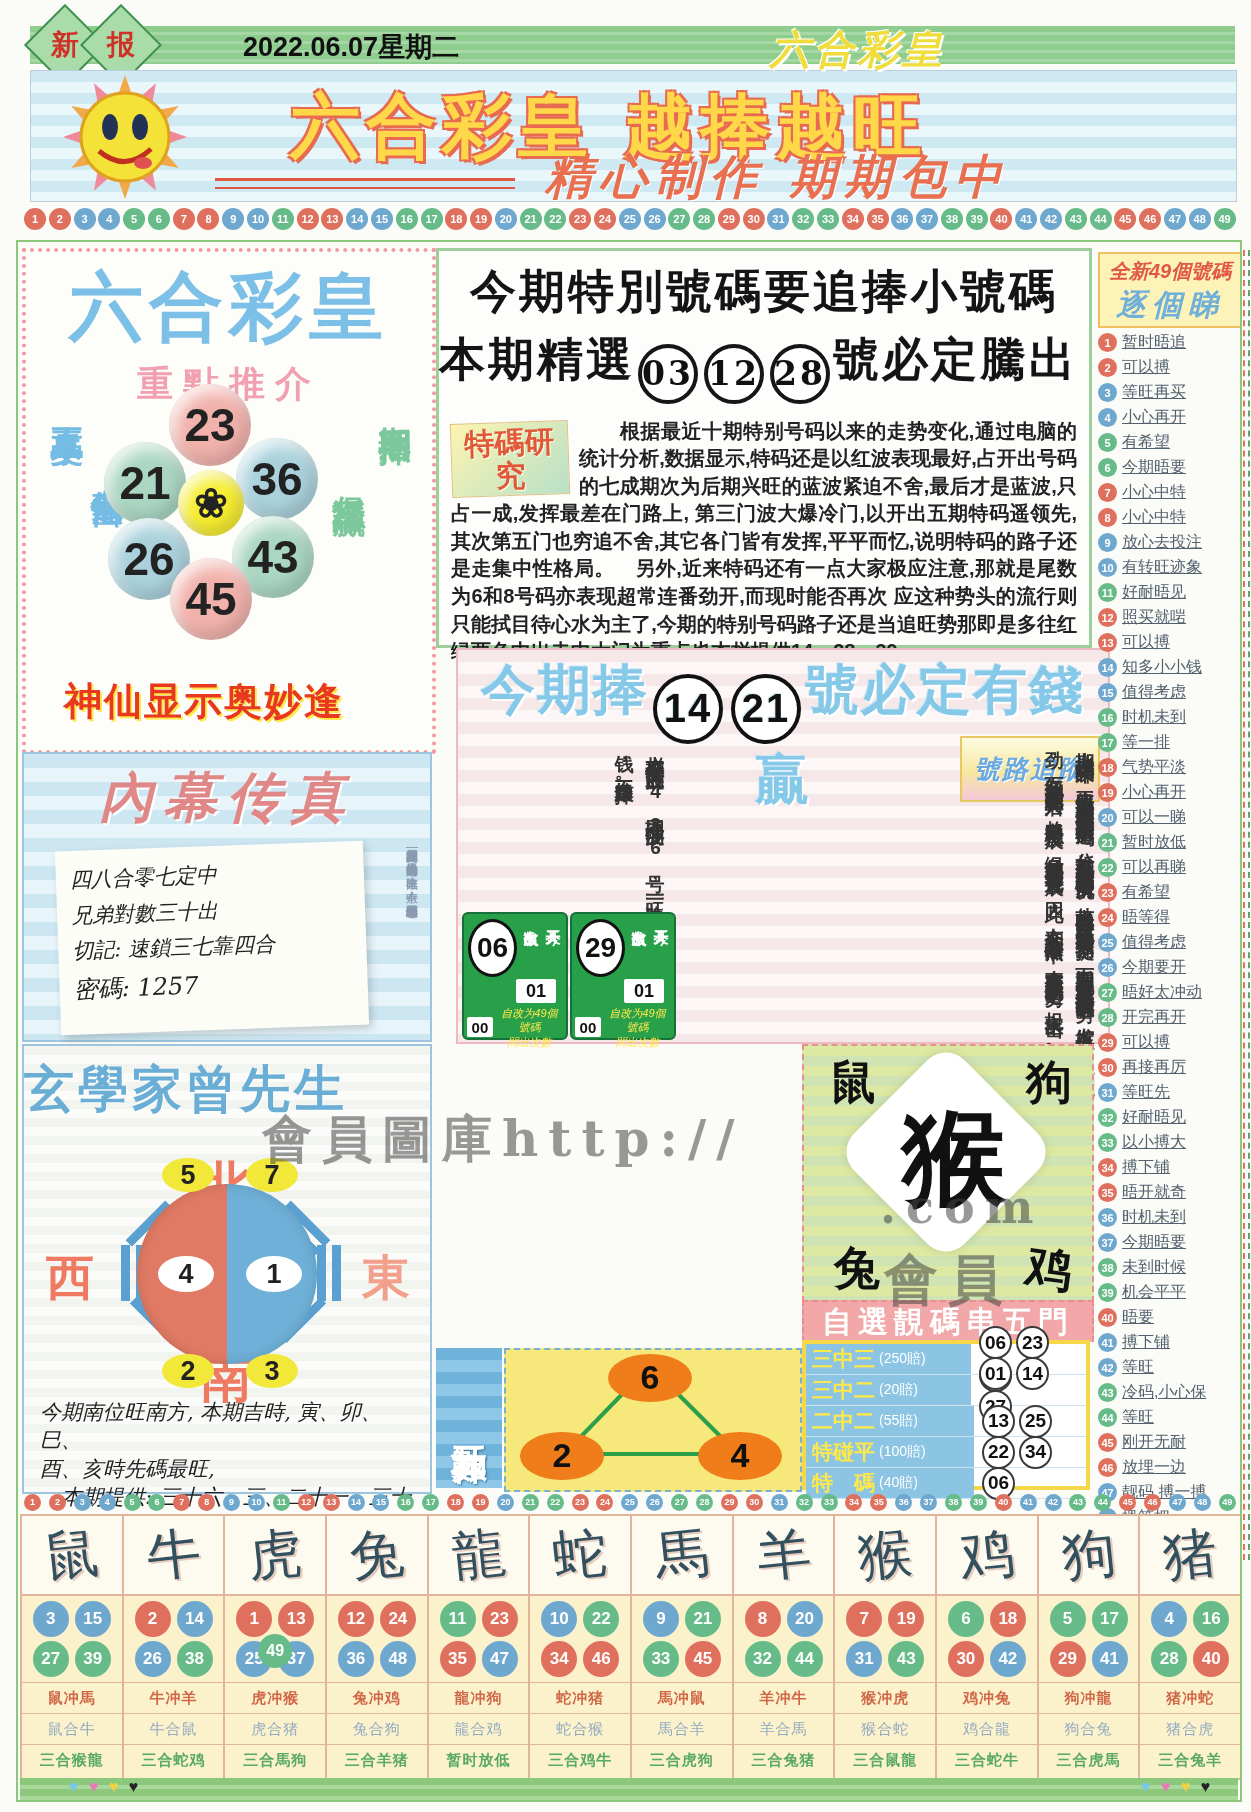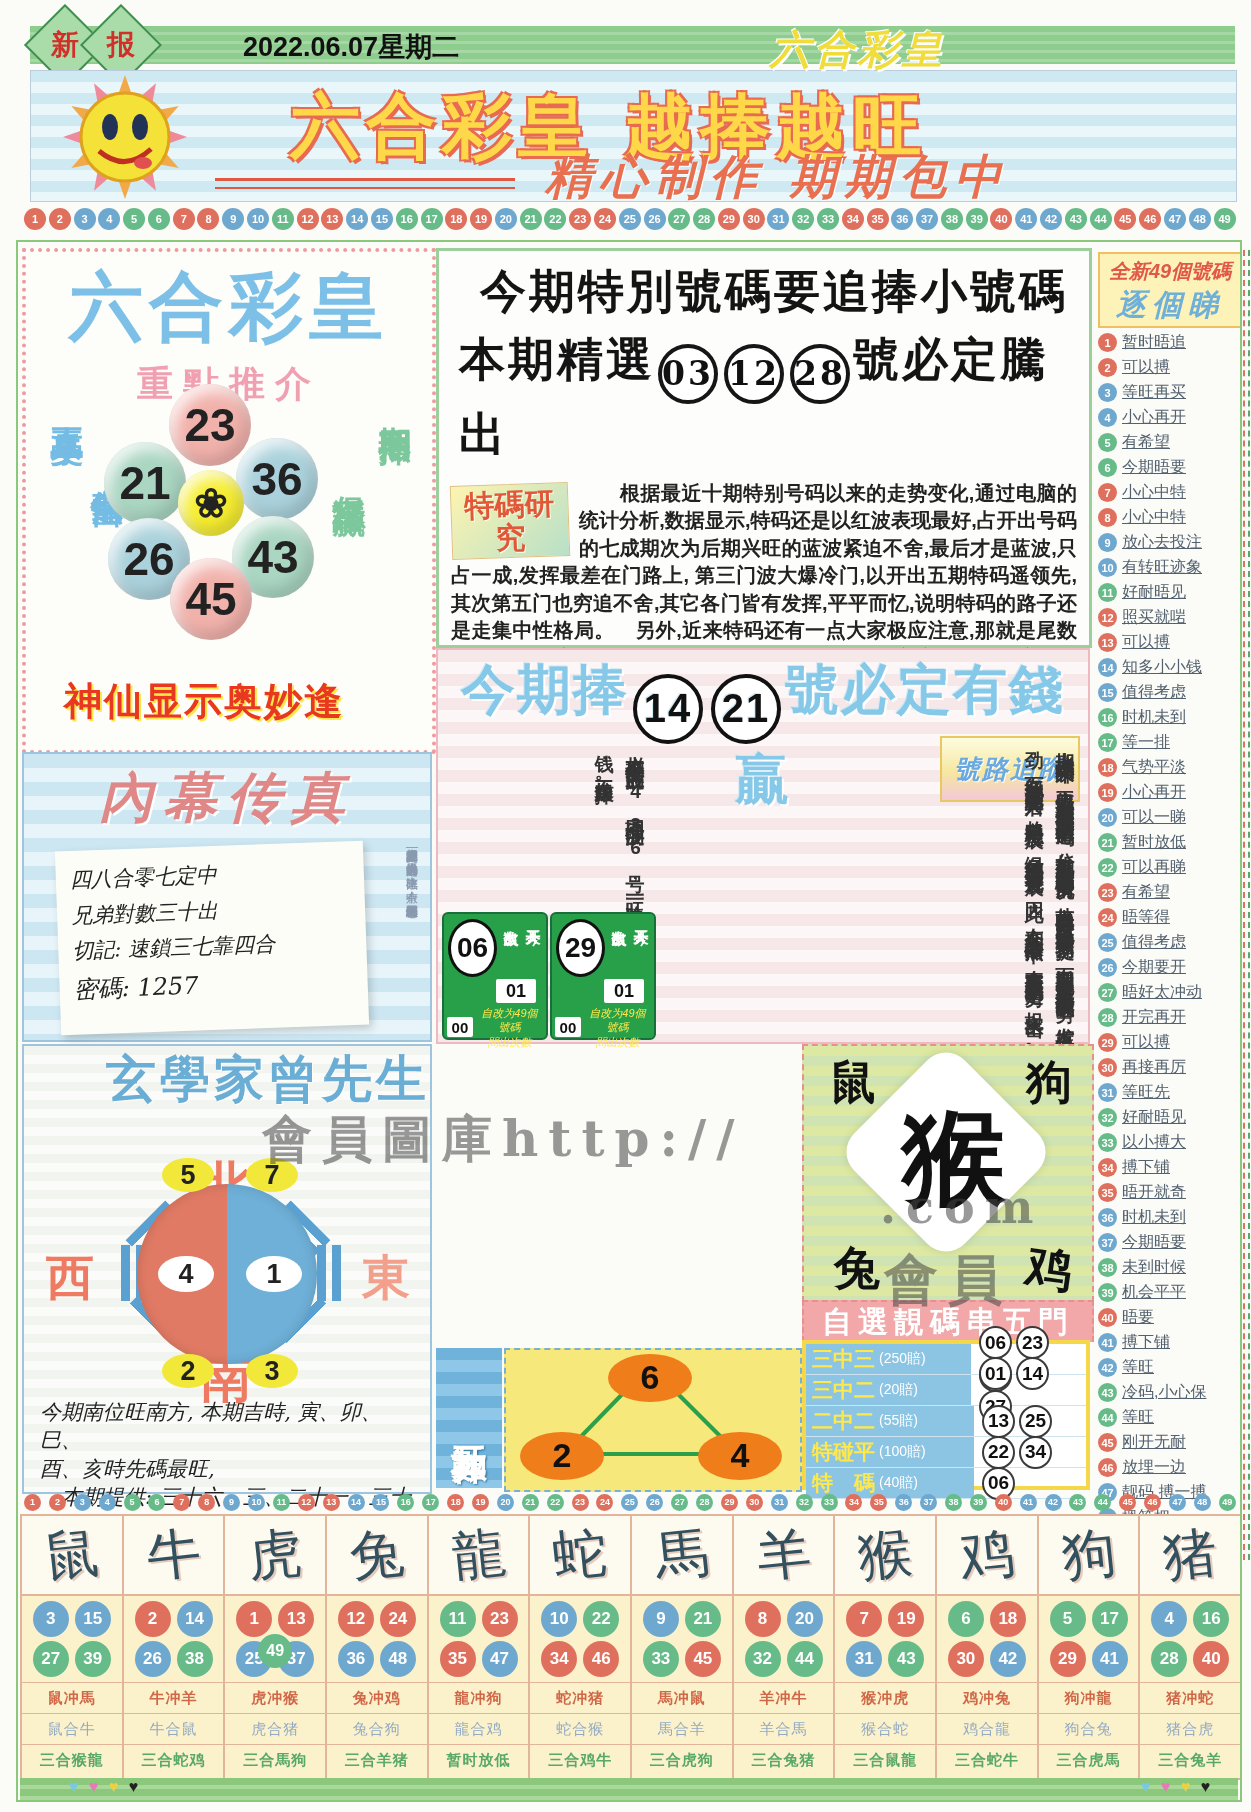--- a/index.html
+++ b/index.html
@@ -33,21 +33,21 @@
   .leftgreen{color:#7cc89c;font-weight:bold;font-size:33px;letter-spacing:2px;}
   .fball{position:absolute;border-radius:50%;display:flex;align-items:center;justify-content:center;
         font-size:46px;color:#222;font-weight:bold;box-shadow:inset -6px -8px 14px rgba(0,0,0,.15), inset 6px 8px 14px rgba(255,255,255,.8);}
   .insider{background:repeating-linear-gradient(180deg,#cde7f2 0 14px,#e7f5fa 14px 28px);border:2px solid #9fc4dd;}
   .masterbox{border:2px solid #9fc4dd;background:repeating-linear-gradient(180deg,#f2f4f0 0 9px,#fbfcfa 9px 18px);}
   .trigram{background:repeating-linear-gradient(180deg,#5aa0d0 0 9px,rgba(0,0,0,0) 9px 15px);}
   .numoval{position:absolute;border-radius:50%;display:flex;align-items:center;justify-content:center;
         font-size:27px;font-weight:bold;color:#222;}
   
   .headlinebox{border:3px solid #9ccf9c;background:#fdfdfb;}
-  .headline{font-weight:bold;color:#141414;letter-spacing:3px;font-size:46px;margin-left:20px;}
+  .headline{font-weight:bold;color:#141414;letter-spacing:3px;font-size:46px;}
   .article{font-size:20px;font-weight:bold;color:#222;line-height:1.38;text-align:justify;}
   .badge1{background:linear-gradient(135deg,#fdf4b0,#b8e0c8);border:1px solid #e0c080;
         color:#e05838;font-weight:bold;font-size:30px;text-shadow:1px 1px 0 #ffe;line-height:1.1;
         display:flex;align-items:center;justify-content:center;text-align:center;transform:rotate(-2deg);}
   .pinksec{background:repeating-linear-gradient(180deg,#f6e7e9 0 12px,#fdf6f7 12px 24px);border:2px solid #eeb9c0;}
   .bluehollow{color:#86c8e8;font-weight:bold;font-size:54px;letter-spacing:2px;
         text-shadow:2px 2px 0 #fff,-1px -1px 0 #cfe9f5;}
   .bigcirc{display:inline-flex;width:62px;height:62px;border:4px solid #111;border-radius:50%;
         align-items:center;justify-content:center;font-size:40px;font-weight:bold;background:#fff;
         color:#111;margin:0 4px;vertical-align:-14px;}
@@ -230,21 +230,21 @@
         <div>四八合零七定中</div>
         <div>兄弟對數三十出</div>
         <div>切記: 速鎖三七靠四合</div>
         <div style="font-size:24px;">密碼: 1257</div>
       </div>
     </div>
     <div class="abs vtext" style="left:330px;top:86px;height:186px;width:66px;font-size:12px;color:#8a9ab0;line-height:1.45;">本鋪直系曾道人之多年相交好友—香港馬会之内部人士提供,準確無比,十有八中,諸位彩民朋友要細心領悟。</div>
   </div>
 
   <div class="abs masterbox" style="left:22px;top:1044px;width:406px;height:446px;">
-    <div style="text-align:right;margin-top:0;color:#6aaed6;font-weight:bold;font-size:50px;letter-spacing:4px;font-family:'DejaVu Serif',serif;text-shadow:1px 1px 0 #fff;">玄學家曾先生</div>
+    <div style="text-align:left;margin-top:10px;color:#6aaed6;font-weight:bold;font-size:50px;letter-spacing:4px;font-family:'DejaVu Serif',serif;text-shadow:1px 1px 0 #fff;">玄學家曾先生</div>
 
     <div class="abs" style="left:0;top:112px;width:406px;height:230px;">
       <div class="abs" style="left:176px;top:-6px;font-size:52px;font-weight:bold;color:#ef7a62;">北</div>
       <div class="abs" style="left:176px;top:186px;font-size:52px;font-weight:bold;color:#ef7a62;">南</div>
       <div class="abs" style="left:22px;top:88px;font-size:48px;font-weight:bold;color:#ef7a62;">西</div>
       <div class="abs" style="left:338px;top:88px;font-size:48px;font-weight:bold;color:#f2a08c;">東</div>
 
       <div class="abs trigram" style="left:176px;top:44px;width:56px;height:30px;"></div>
       <div class="abs trigram" style="left:176px;top:158px;width:56px;height:30px;"></div>
       <div class="abs trigram" style="left:78px;top:100px;width:56px;height:30px;transform:rotate(90deg);"></div>
@@ -274,21 +274,21 @@
     <div class="headline serif" style="text-align:center;margin-top:10px;">今期特別號碼要追捧小號碼</div>
     <div class="headline serif" style="text-align:left;margin-top:6px;">
       <span>本期精選</span><span class="circnum">03</span><span class="circnum">12</span><span class="circnum">28</span><span>號必定騰出</span>
     </div>
     <div class="article" style="margin:14px 12px 0 12px;">
       <div class="badge1" style="float:left;width:116px;height:72px;margin:4px 10px 4px 0;">特碼研究</div>
       <span>　　根据最近十期特别号码以来的走势变化,通过电脑的统计分析,数据显示,特码还是以红波表现最好,占开出号码的七成期次为后期兴旺的蓝波紧迫不舍,最后才是蓝波,只占一成,发挥最差在门路上, 第三门波大爆冷门,以开出五期特码遥领先,其次第五门也穷追不舍,其它各门皆有发挥,平平而忆,说明特码的路子还是走集中性格局。　另外,近来特码还有一点大家极应注意,那就是尾数为6和8号码亦表现超常连番劲开,而现时能否再次 应这种势头的流行则只能拭目待心水为主了,今期的特别号码路子还是当追旺势那即是多往红绿两色中出击中大门为重点也本栏提供14、28、39</span>
     </div>
   </div>
 
-  <div class="abs pinksec" style="left:436px;top:648px;width:650px;height:392px;">
+  <div class="abs pinksec" style="left:456px;top:648px;width:650px;height:392px;">
     <div style="text-align:center;margin-top:4px;" class="bluehollow">
       <span>今期捧</span><span class="bigcirc">14</span><span class="bigcirc">21</span><span>號必定有錢贏</span>
     </div>
     <div class="abs badge2" style="left:502px;top:86px;width:136px;height:62px;">號路追蹤</div>
     <div class="abs vtext vart" style="left:218px;top:86px;width:424px;height:344px;">上期搅珠结果来睇,再依照近十期六合彩的搅珠所开出的幸运号码,分析近几期来各路号码的走势情况,从中极可睇出还是以三色波的路子最为易捉,而近期的三色波是以蓝波保持住最长的旺势,发挥出色,无论是平码或者特码都表现得最劲,而红色波则只能尾随其后,趋向平稳发展,绿色波稍为欠佳了也有发展。因此,在今期的心水点播中,大家要顺应拦路的走势,捉实出击,必能大获全胜。</div>
     <div class="abs vtext vart" style="left:6px;top:90px;width:206px;height:160px;">本栏今期提供蓝波的24同理绿波的36号,一旺一冷包赢钱,不妨跟捧。</div>
 
     <div class="abs statbox" style="left:4px;top:262px;width:102px;height:124px;">
       <div style="display:flex;padding:5px 4px 0 4px;gap:4px;">
         <div class="statcirc">06</div>

